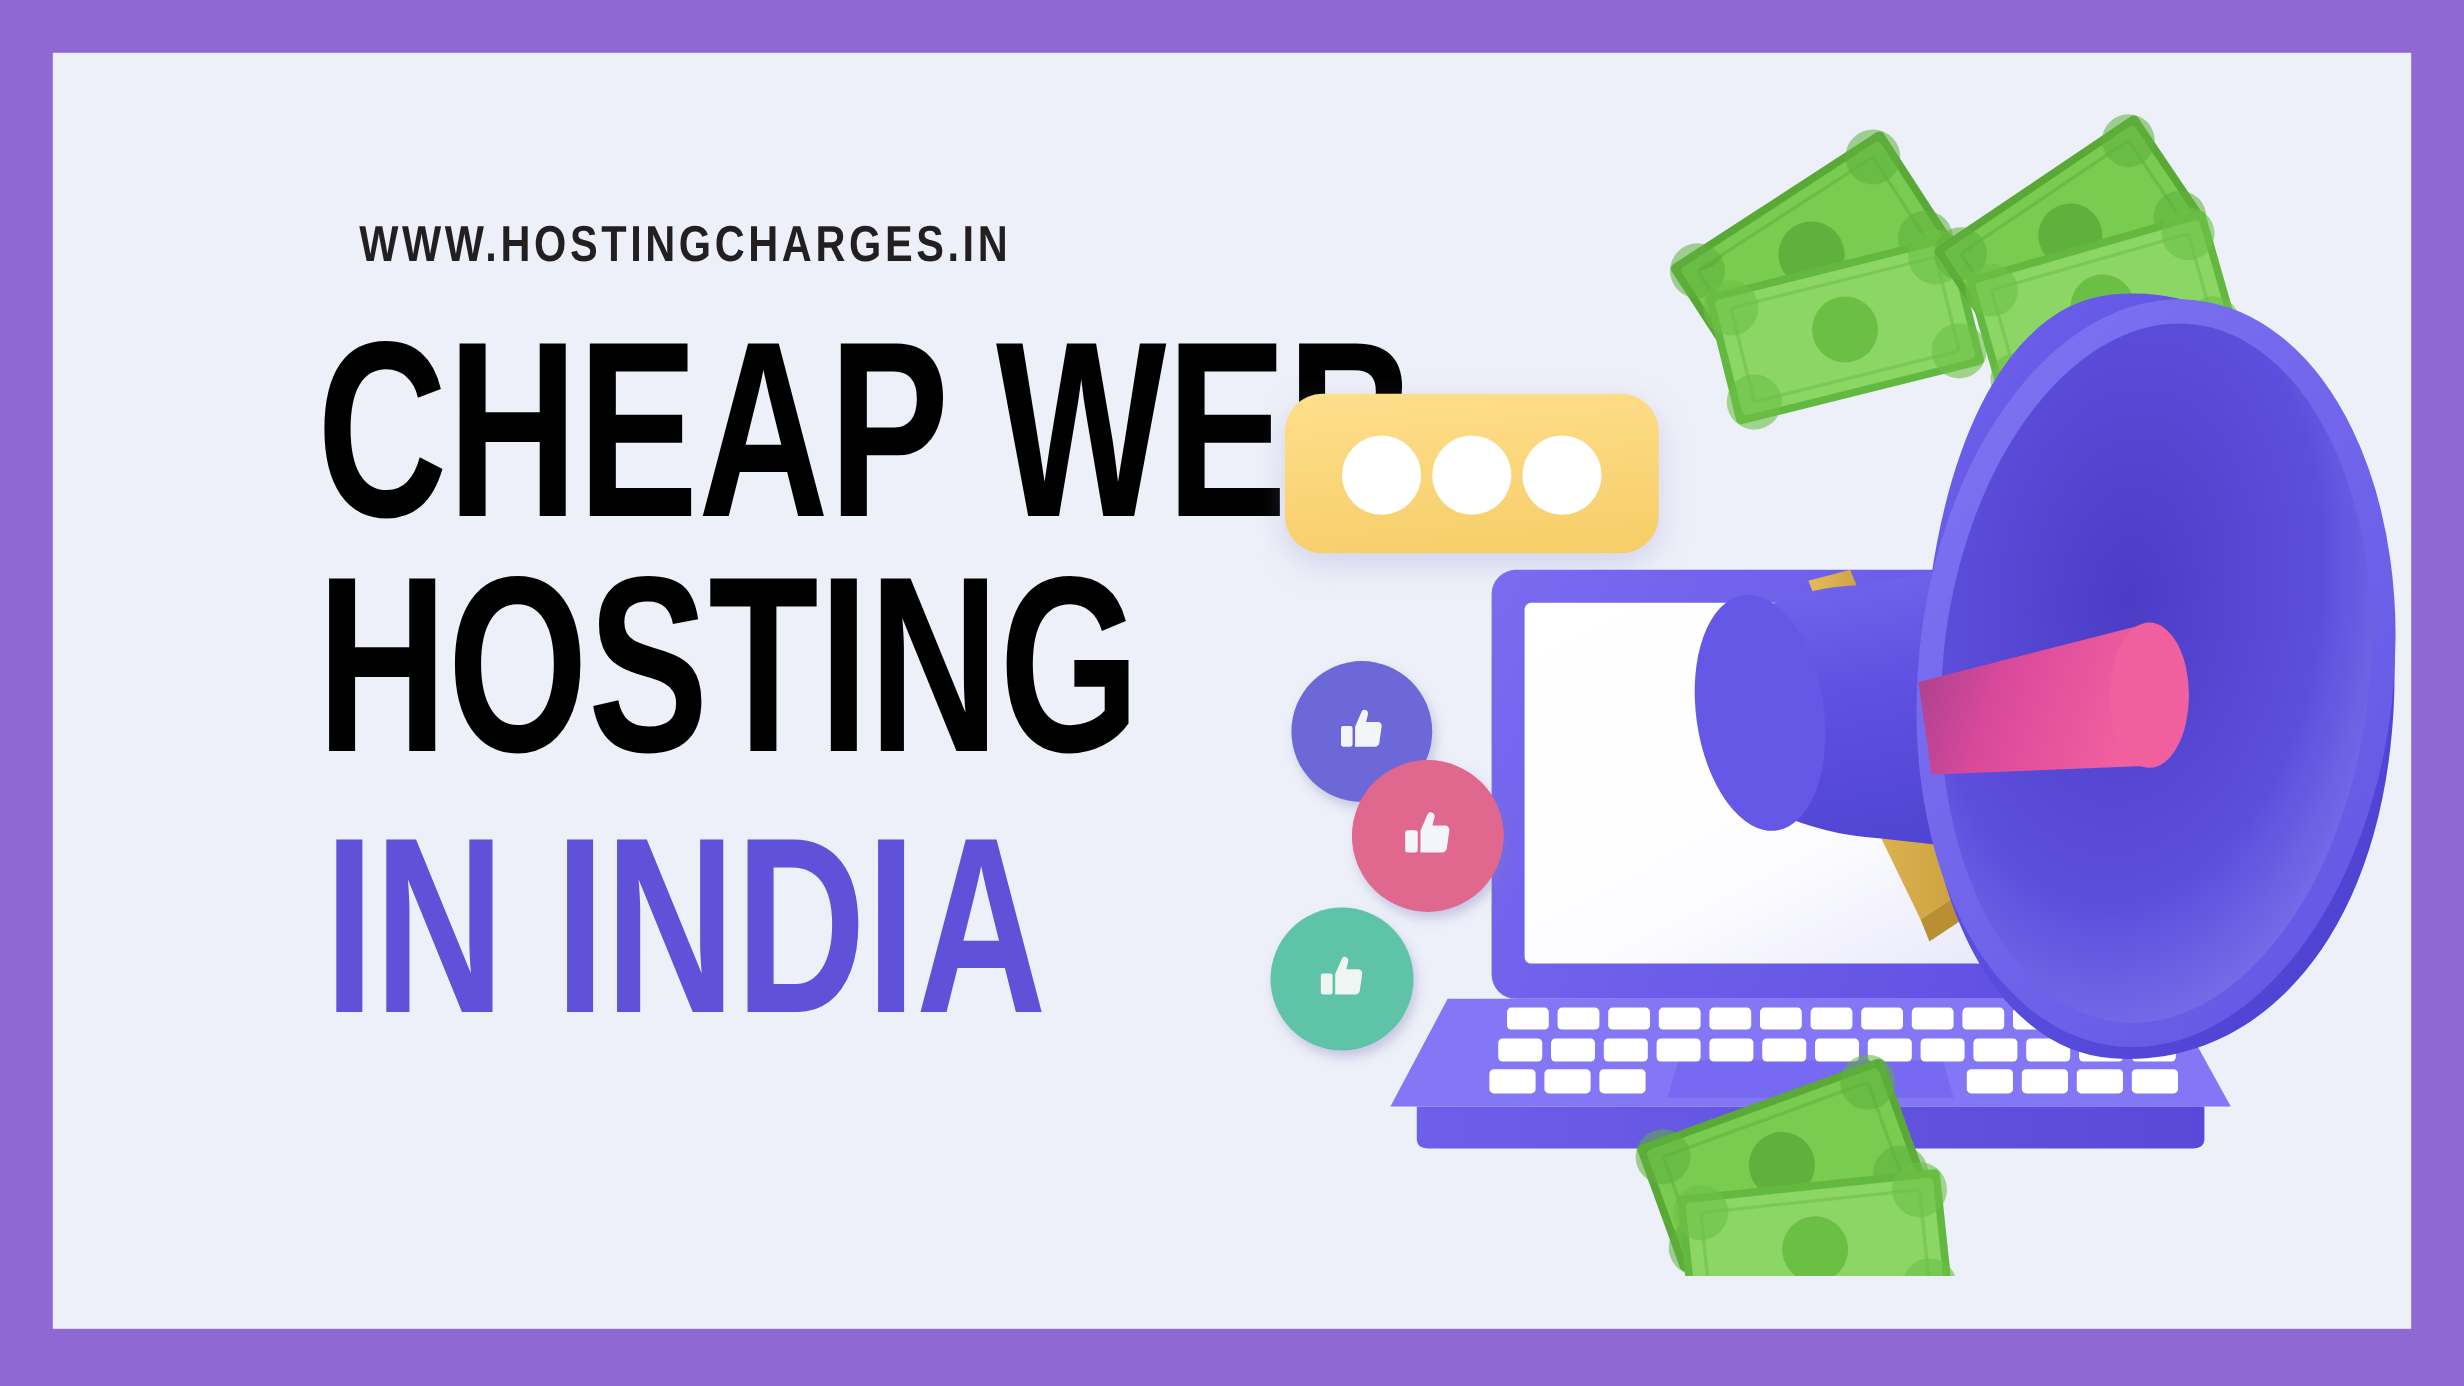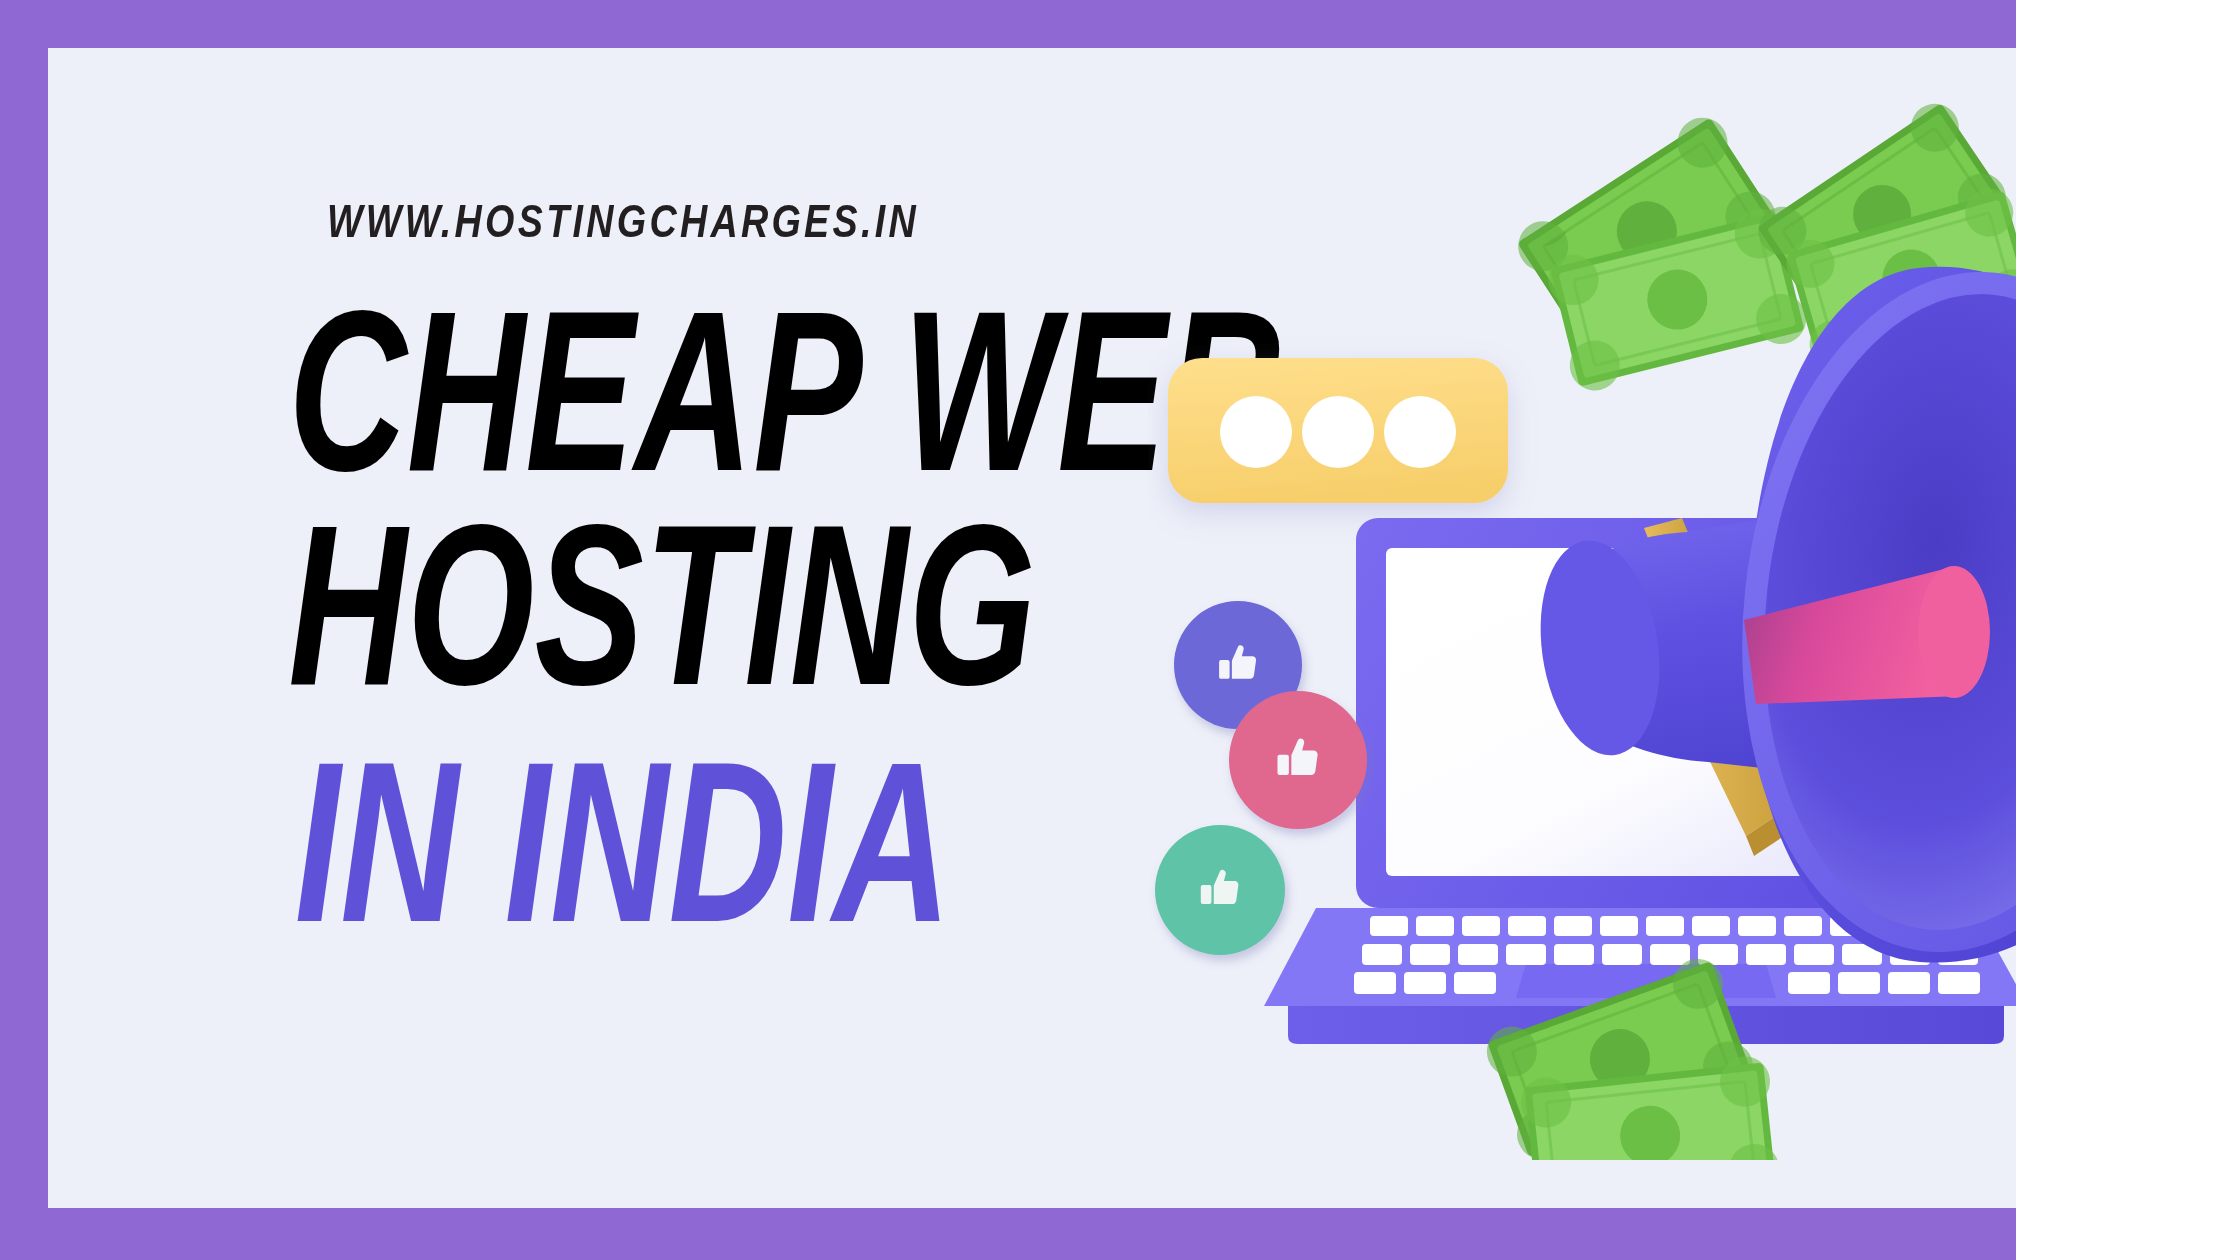--- a/index.html
+++ b/index.html
@@ -7,26 +7,25 @@
     margin: 0;
     padding: 0;
     background: #ffffff;
   }
   body {
     font-family: "Liberation Sans", sans-serif;
   }
 
   .banner {
     position: relative;
-    width: 2016px;
+    width: 2240px;
     height: 1260px;
     background: #9068d4;
     box-sizing: border-box;
     overflow: hidden;
-    font-style: italic;
   }
 
   .inner-panel {
     position: absolute;
     left: 48px;
     top: 48px;
     width: 2144px;
     height: 1160px;
     background: #edf0f8;
     overflow: hidden;

